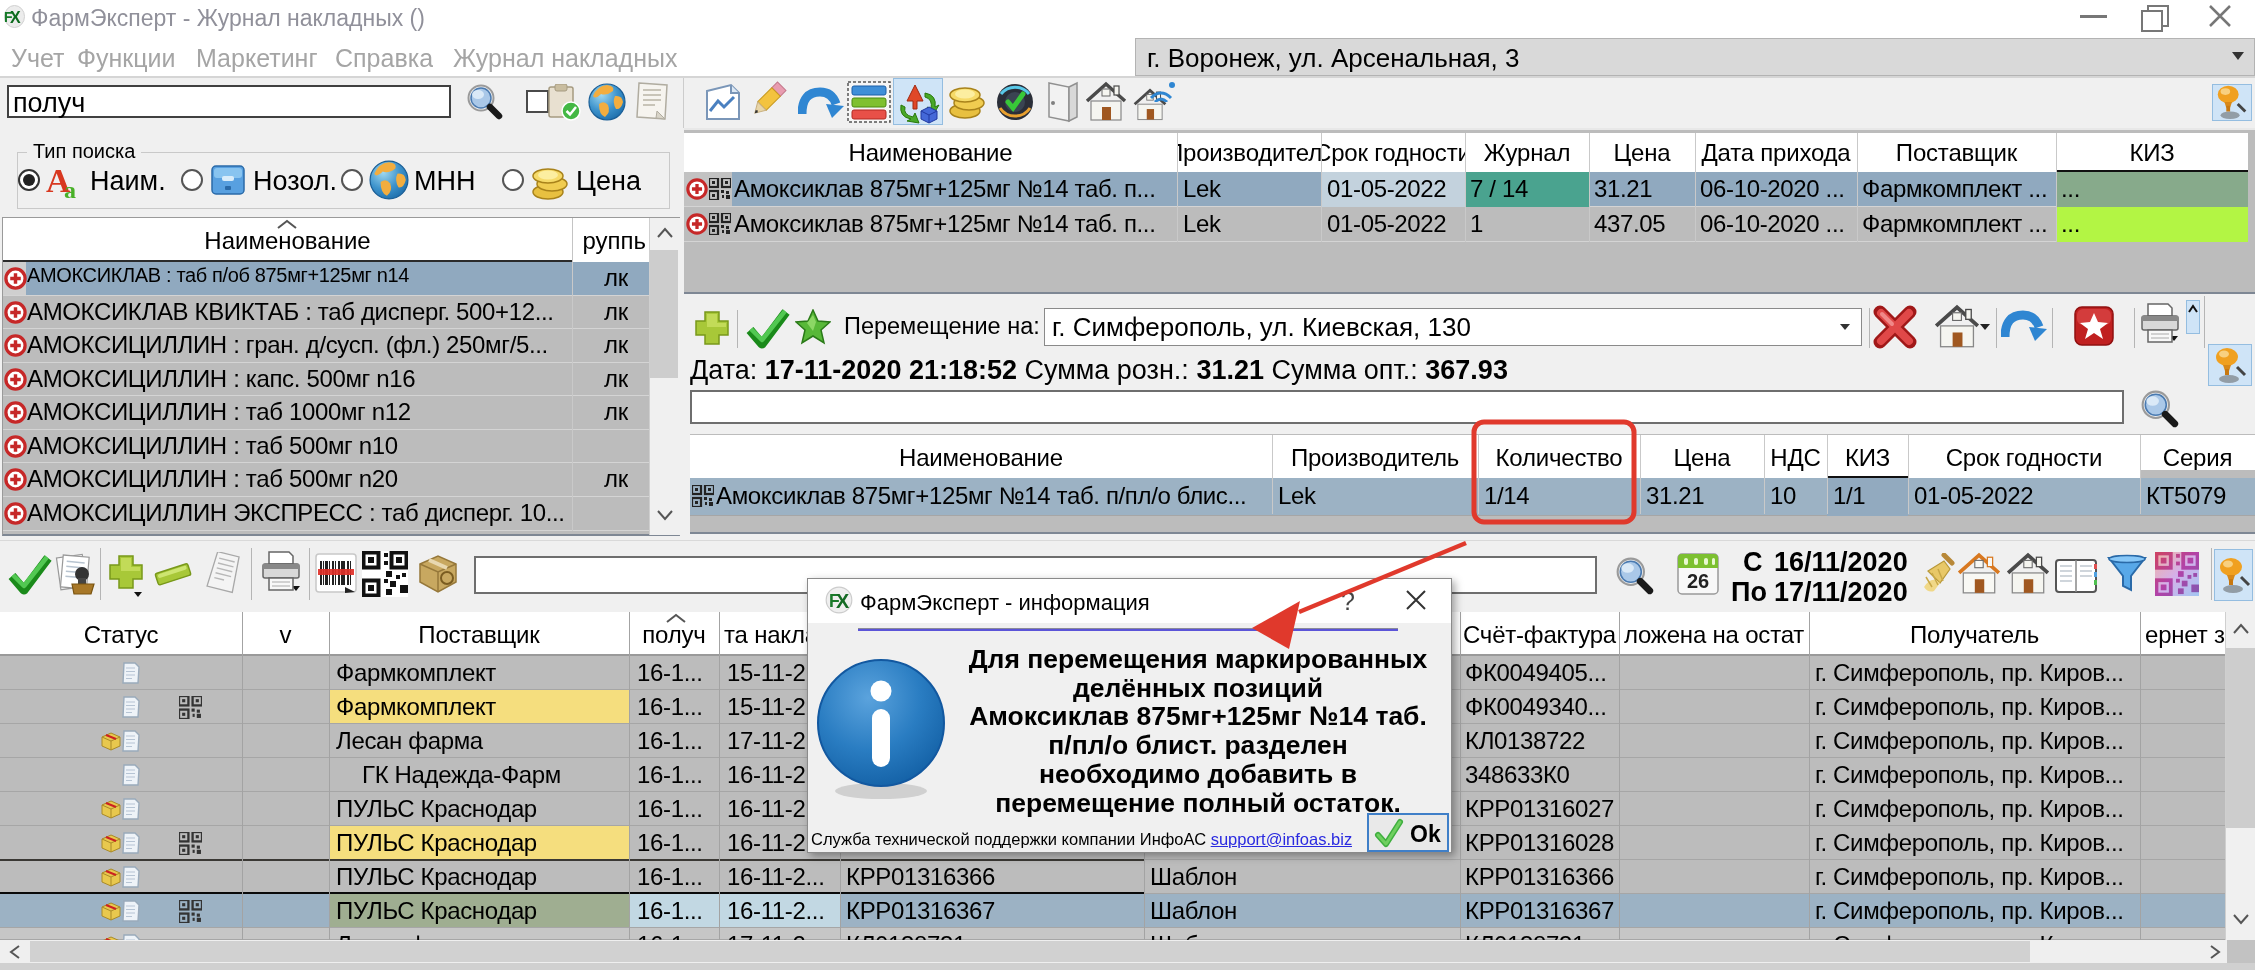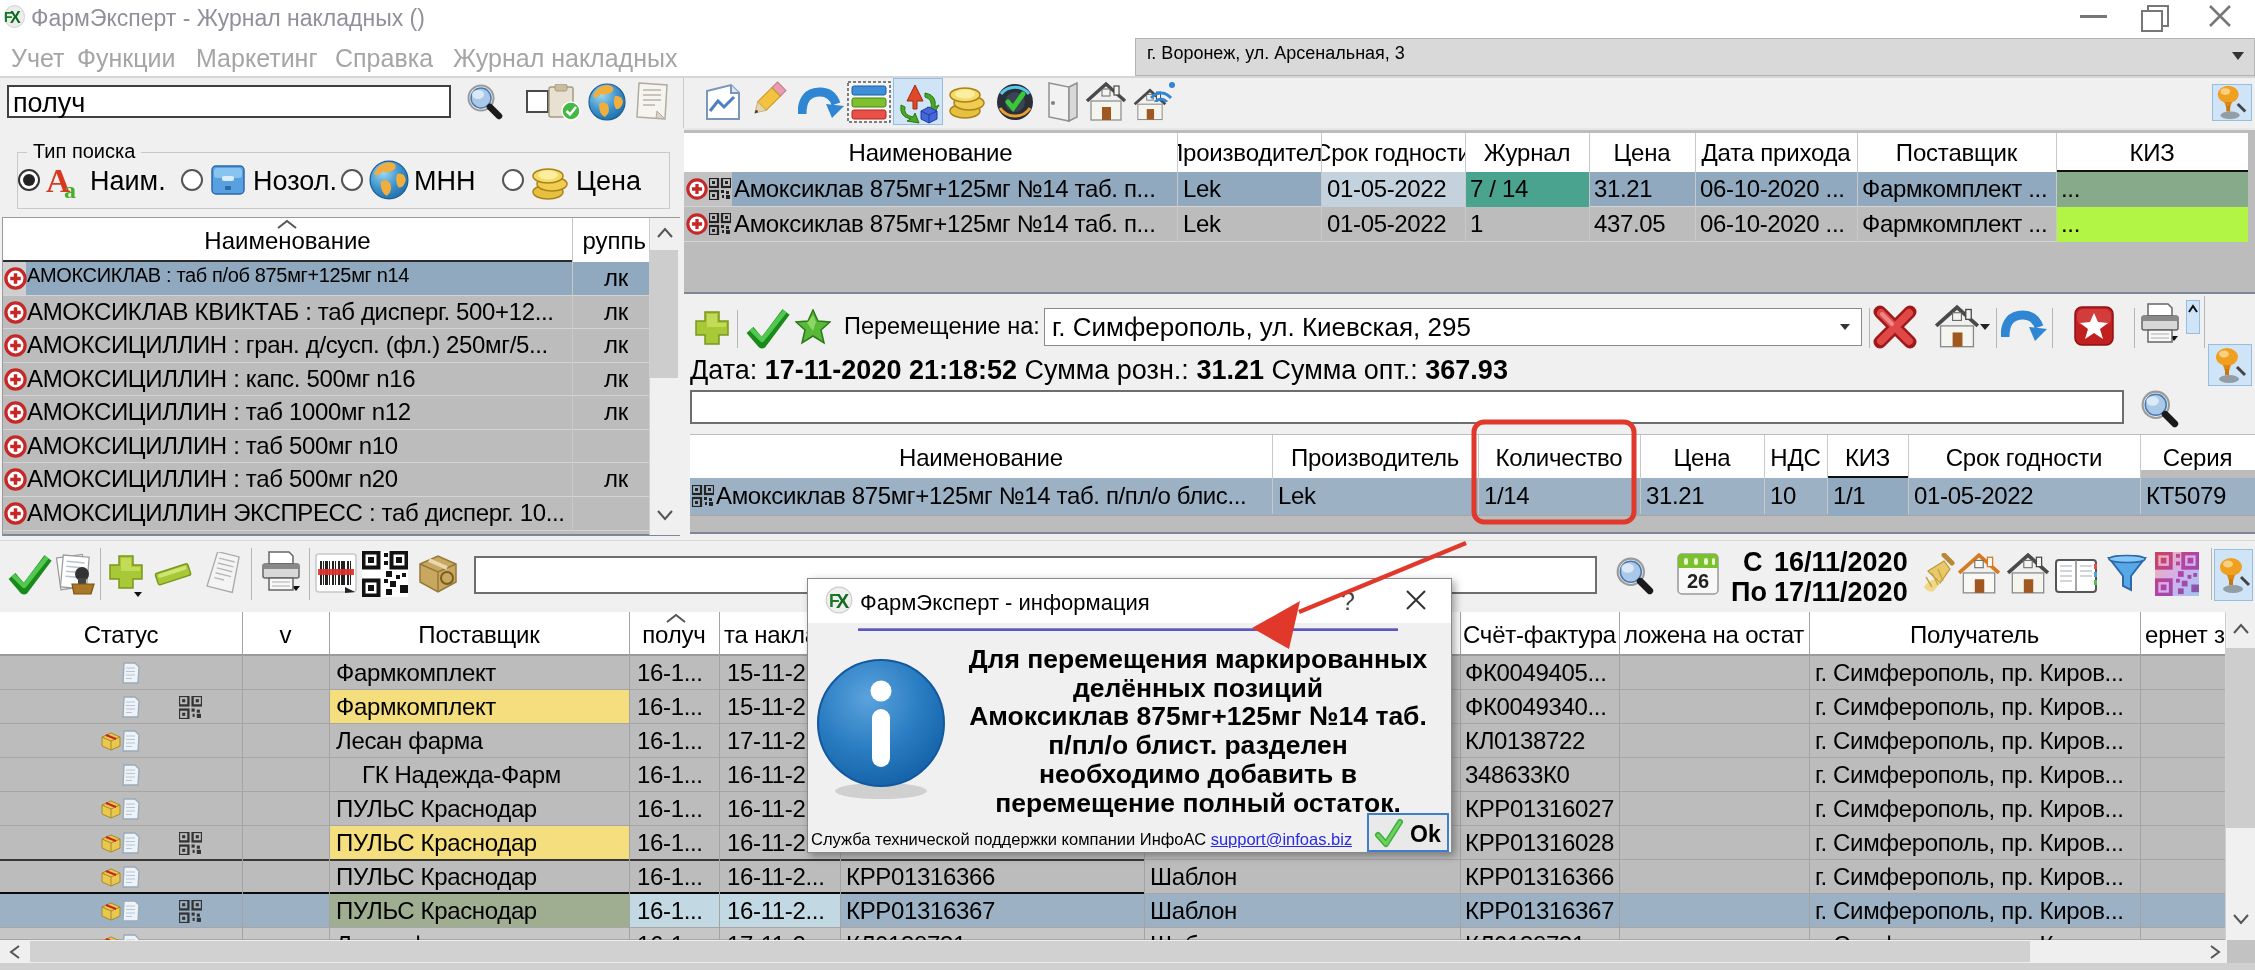--- a/index.html
+++ b/index.html
@@ -28,21 +28,21 @@
  <path d="M4 4 L24 24 M24 4 L4 24" stroke="#777" stroke-width="2.5"></path>
 </svg>
 
 <div class="txt" style="left:11px;top:44px;font-size:25px;color:#a5a5a5;">Учет</div>
     <div class="txt" style="left:77px;top:44px;font-size:25px;color:#a5a5a5;">Функции</div>
     <div class="txt" style="left:196px;top:44px;font-size:25px;color:#a5a5a5;">Маркетинг</div>
     <div class="txt" style="left:335px;top:44px;font-size:25px;color:#a5a5a5;">Справка</div>
     <div class="txt" style="left:453px;top:44px;font-size:25px;color:#a5a5a5;">Журнал накладных</div>
 
 <div class="abs" style="left:1135px;top:38px;width:1120px;height:38px;background:#d9d9d9;border:1px solid #b3b3b3;box-sizing:border-box;"></div>
-<div class="txt" style="left:1147px;top:43px;font-size:18px;">г. Воронеж, ул. Арсенальная, 3</div>
+<div class="txt" style="left:1147px;top:43px;font-size:26px;">г. Воронеж, ул. Арсенальная, 3</div>
 <svg class="abs" style="left:2230px;top:50px" width="16" height="12" viewBox="0 0 16 12">
       <path d="M2 2 L8 10 L14 2 Z" fill="#333"></path>
     </svg>
 
 <div class="abs" style="left:0;top:78px;width:2255px;height:50px;background:#f0f0f0;"></div>
 <div class="abs" style="left:7px;top:85px;width:444px;height:33px;background:#fff;border:2px solid #404040;box-sizing:border-box;"></div>
 <div class="txt" style="left:13px;top:88px;font-size:27px;">получ</div>
 <svg class="abs" style="left:466px;top:83px;z-index:5" width="38" height="38" viewBox="0 0 38 38">
       <circle cx="15.0" cy="15.0" r="12.5" fill="#f0f0f0" stroke="#9a9a9a" stroke-width="2.0"></circle>
       <circle cx="15.0" cy="15.0" r="10.0" fill="#aac8e8" stroke="#4a7ab0" stroke-width="1.5"></circle>
@@ -360,21 +360,21 @@
 <svg class="abs" style="left:746px;top:306px;z-index:5" width="44" height="44" viewBox="0 0 44 44">
       <path d="M4.0 24.0 L16.0 38.0 L40.0 6.0" stroke="#1a8a1a" stroke-width="9.0" fill="none" stroke-linejoin="round"></path>
       <path d="M5.0 23.0 L16.0 34.0 L39.0 5.0" stroke="#52c852" stroke-width="4.5" fill="none" stroke-linejoin="round"></path>
     </svg>
 <svg class="abs" style="left:795px;top:309px;z-index:5" width="36" height="36" viewBox="0 0 36 36">
       <polygon points="18.0,1.0 23.0,12.0 35.0,13.0 26.0,21.0 29.0,34.0 18.0,27.0 7.0,34.0 10.0,21.0 1.0,13.0 13.0,12.0" fill="#58b838" stroke="#2a7a18" stroke-width="1.5"></polygon>
       <polygon points="18.0,6.0 21.0,13.0 18.0,22.0 12.0,14.0" fill="#9adf70" opacity="0.8"></polygon>
     </svg>
 <div class="txt" style="left:844px;top:313px;font-size:23.5px;">Перемещение на:</div>
 <div class="abs" style="left:1044px;top:308px;width:818px;height:38px;background:#fff;border:1px solid #8a8a8a;box-sizing:border-box;"></div>
-<div class="txt" style="left:1052px;top:312px;font-size:26px;">г. Симферополь, ул. Киевская, 295</div>
+<div class="txt" style="left:1052px;top:312px;font-size:26px;">г. Симферополь, ул. Киевская, 130</div>
 <svg class="abs" style="left:1838px;top:322px" width="14" height="10" viewBox="0 0 14 10">
       <path d="M2 2 L7 8 L12 2 Z" fill="#333"></path>
     </svg>
 <div class="abs" style="left:1869px;top:308px;width:1px;height:40px;background:#b5b5b5;"></div>
 <svg class="abs" style="left:1872px;top:304px;z-index:5" width="46" height="46" viewBox="0 0 46 46">
       <path d="M8.0 8.0 L38.0 38.0 M38.0 8.0 L8.0 38.0" stroke="#a01818" stroke-width="13.0" stroke-linecap="round"></path>
       <path d="M9.0 9.0 L37.0 37.0 M37.0 9.0 L9.0 37.0" stroke="#e04848" stroke-width="8.0" stroke-linecap="round"></path>
       <path d="M10.0 10.0 L20.0 20.0" stroke="#f08888" stroke-width="4.0" stroke-linecap="round"></path>
     </svg>
 <svg class="abs" style="left:1934px;top:304px;z-index:5" width="46" height="46" viewBox="0 0 46 46">

